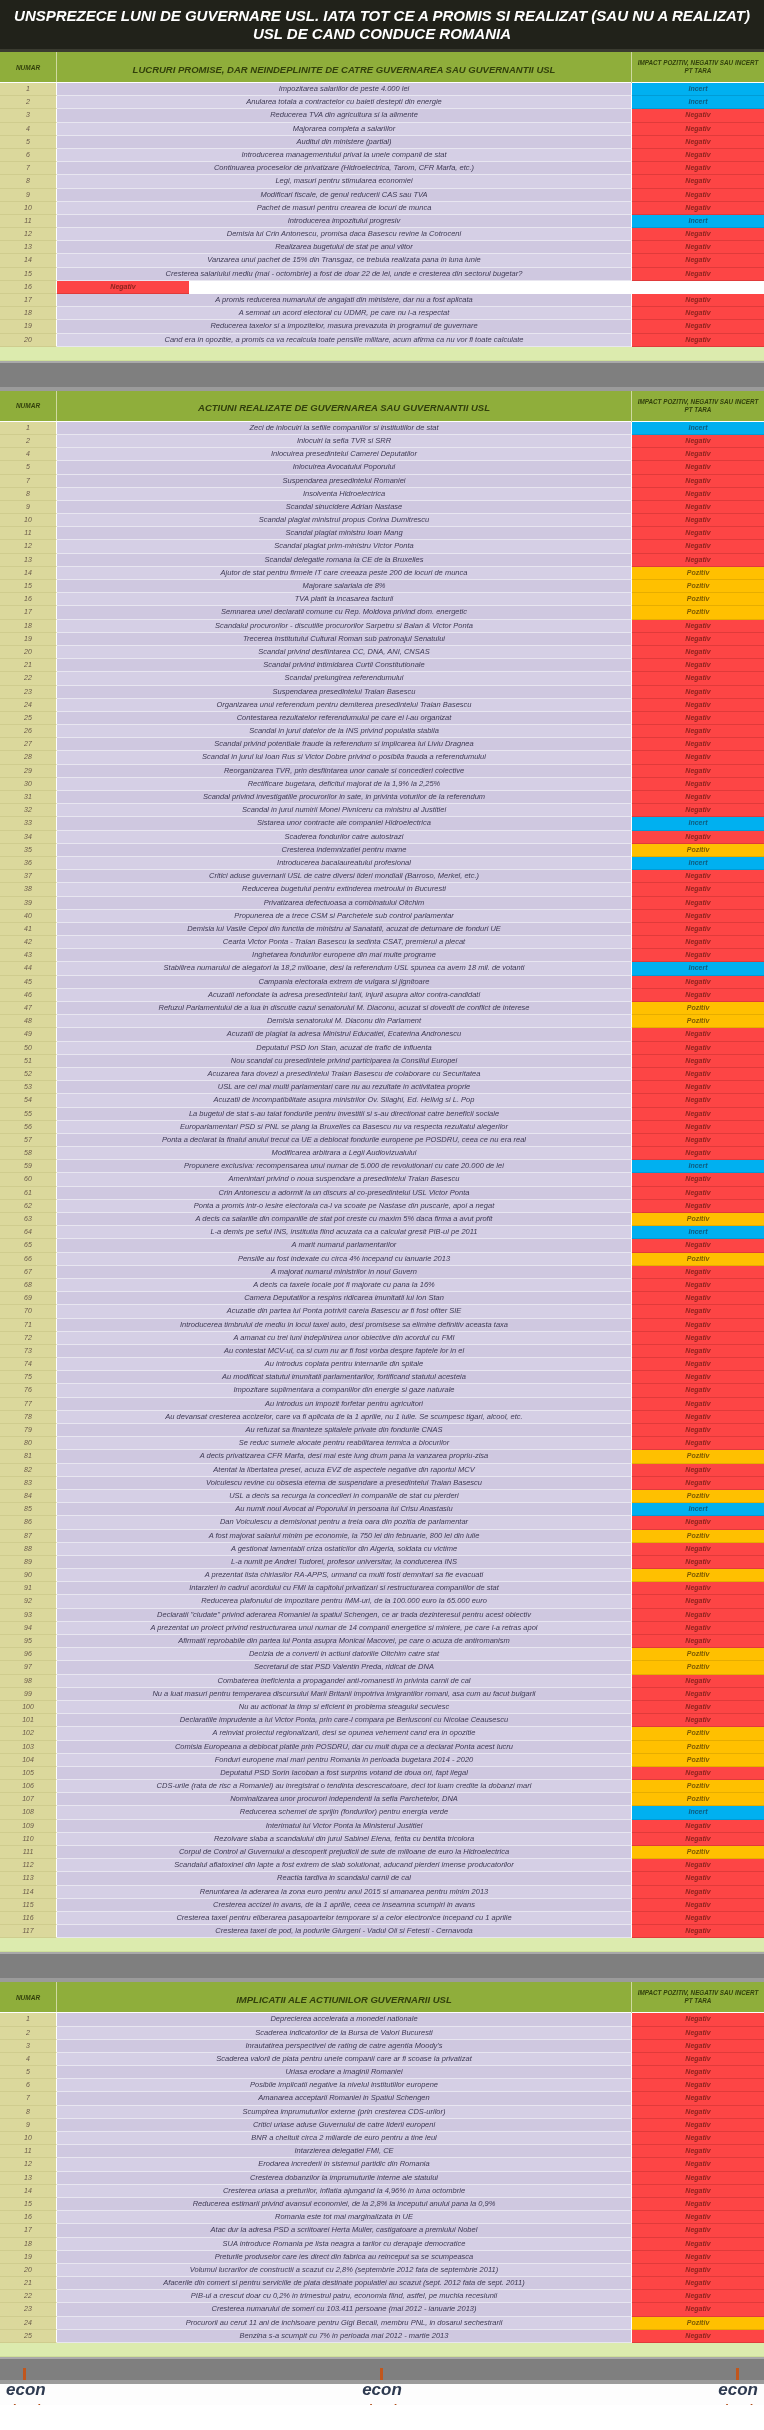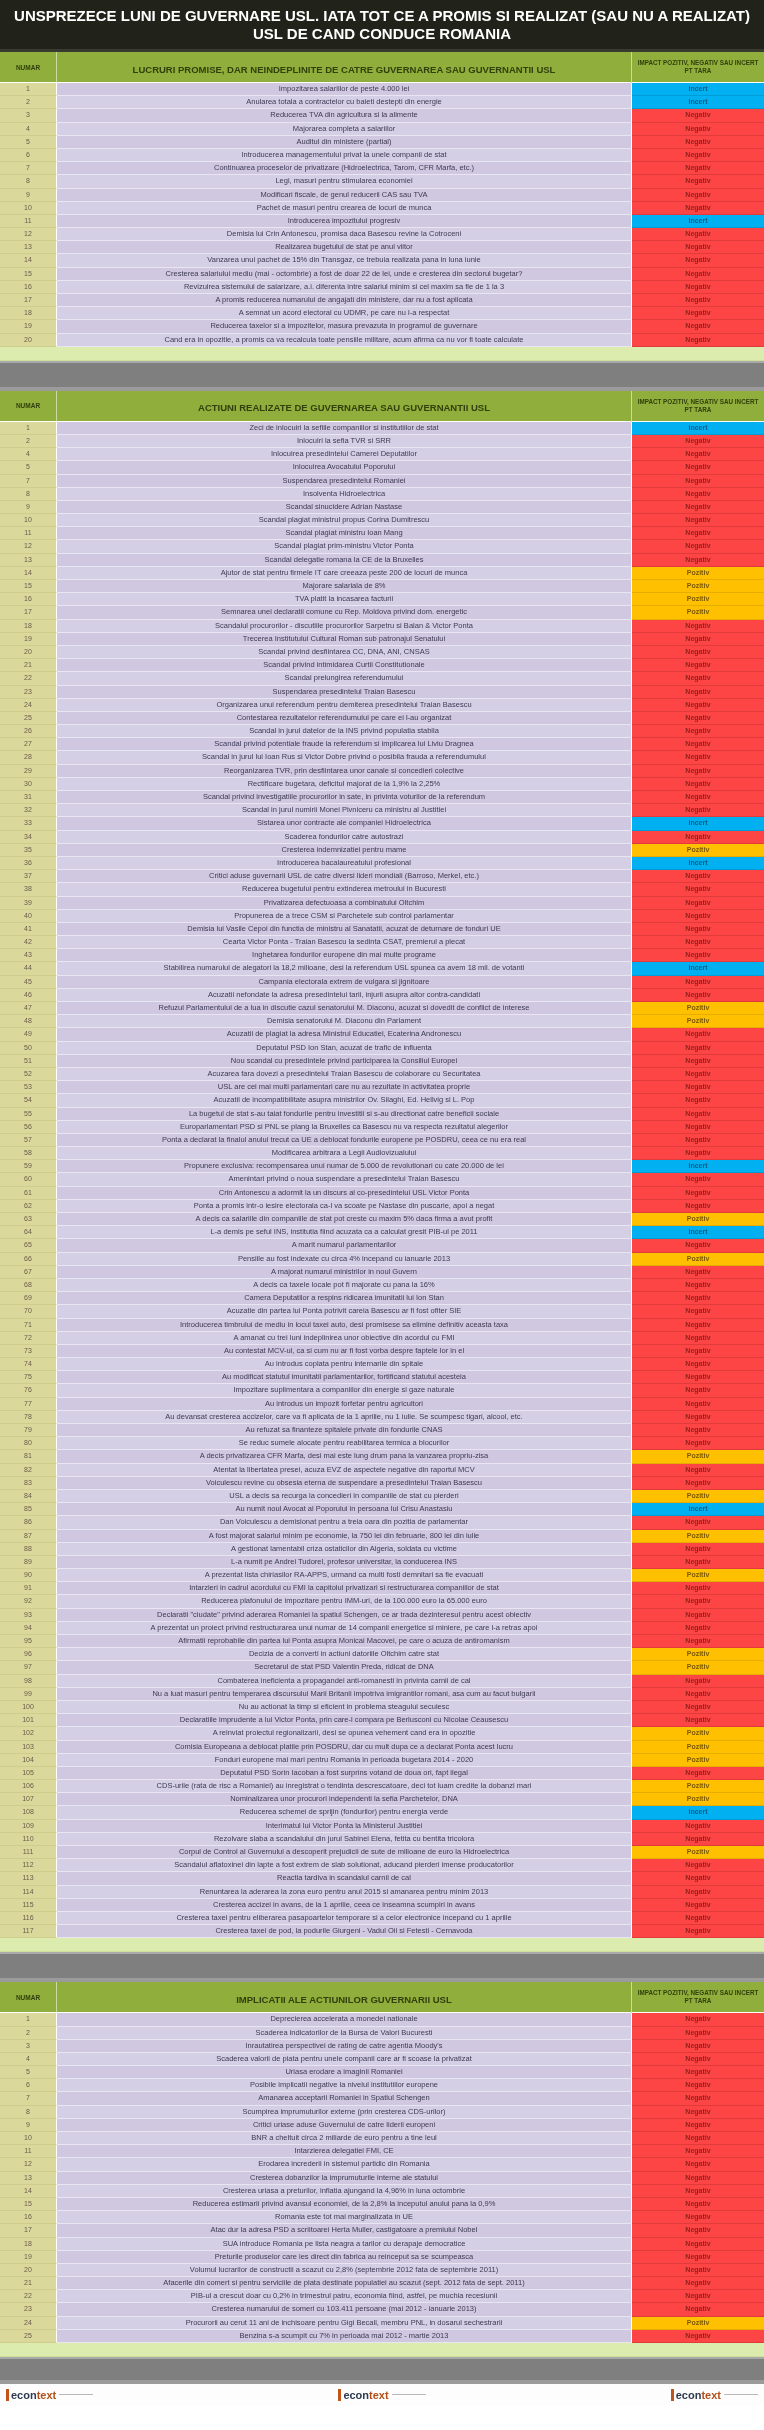--- a/index.html
+++ b/index.html
@@ -1,17 +1,17 @@
 <!DOCTYPE html>
 <html><head>
 <meta charset="utf-8">
 <style>
   html,body{margin:0;padding:0;background:#fff;}
   body{width:764px;font-family:"Liberation Sans",sans-serif;-webkit-font-smoothing:antialiased;}
-  .page{width:764px;overflow:hidden;background:#fff;}
+  .page{width:764px;overflow:hidden;background:#fff;font-style:italic;}
   .title{background:#21221a;color:#fff;height:52px;display:flex;align-items:center;justify-content:center;
          text-align:center;font-weight:bold;font-size:15px;line-height:18px;padding:0 14px;box-sizing:border-box;
          border-bottom:3px solid #3a3b30;}
   .sec-header{display:flex;height:31px;background:#8fae3b;box-sizing:border-box;border-bottom:1px solid #fff;}
   .sec-header>div{display:flex;align-items:center;justify-content:center;text-align:center;
                   color:#32400c;font-weight:bold;box-sizing:border-box;border-right:1px solid #cfd9a0;}
   .h-num{width:57px;font-size:6.5px;}
   .h-main{width:575px;font-size:9.5px;padding:17px 10px;}
   .h-imp{width:132px;font-size:6.3px;line-height:8px;padding:0 4px;border-right:none !important;}
   .trow{display:flex;height:13.2px;box-sizing:border-box;}
@@ -22,21 +22,21 @@
   .trow.alt .c-text{background:#d5cfe5;}
   .c-imp{width:132px;font-size:7px;font-weight:bold;text-align:center;line-height:12.5px;border-right:none !important;}
   .imp-negativ{background:#fd4545;color:#8d241e;border-bottom:1px solid #e03a3a !important;}
   .imp-pozitiv{background:#ffc000;color:#7c5a02;border-bottom:1px solid #e6ad00 !important;}
   .imp-incert{background:#00b0f0;color:#0d5d80;border-bottom:1px solid #009cd6 !important;}
   .spacer-green{height:13px;background:#dcebae;border-bottom:1px solid #cfe09a;}
   .spacer-gray{height:30px;background:#7f7f7f;border-top:2px solid #a9a9a9;border-bottom:4px solid #9b9b9b;box-sizing:border-box;}
   .spacer-gray.last{height:27px;}
   .footer{height:21px;background:#fdfdfd;display:flex;align-items:center;justify-content:space-between;
           padding:0 6px;box-sizing:border-box;}
-  .logo{display:inline-flex;align-items:center;font-weight:bold;font-size:11px;letter-spacing:0;}
+  .logo{display:inline-flex;align-items:center;font-weight:bold;font-size:17px;letter-spacing:0;flex-direction:column;}
   .logo .bar{display:inline-block;width:3px;height:12px;background:#c1561c;margin-right:2px;}
   .logo .p1{color:#2e3a50;}
   .logo .p2{color:#b24f18;text-align:right;}
   .logo .dash{display:inline-block;width:34px;height:1px;background:#b9b9b9;margin-left:3px;}
 </style>
 </head>
 <body>
 
 <div class="page">
 
@@ -118,21 +118,20 @@
         <div class="c-text">Vanzarea unui pachet de 15% din Transgaz, ce trebuia realizata pana in luna iunie</div>
         <div class="c-imp imp-negativ">Negativ</div>
       </div>
       <div class="trow">
         <div class="c-num">15</div>
         <div class="c-text">Cresterea salariului mediu (mai - octombrie) a fost de doar 22 de lei, unde e cresterea din sectorul bugetar?</div>
         <div class="c-imp imp-negativ">Negativ</div>
       </div>
       <div class="trow alt">
         <div class="c-num">16</div>
-        <div class="c-text">Revizuirea sistemului de salarizare, a.i. diferenta intre salariul minim si cel maxim sa fie de 1 la 3</div>
         <div class="c-imp imp-negativ">Negativ</div>
       </div>
       <div class="trow">
         <div class="c-num">17</div>
         <div class="c-text">A promis reducerea numarului de angajati din ministere, dar nu a fost aplicata</div>
         <div class="c-imp imp-negativ">Negativ</div>
       </div>
       <div class="trow alt">
         <div class="c-num">18</div>
         <div class="c-text">A semnat un acord electoral cu UDMR, pe care nu l-a respectat</div>

